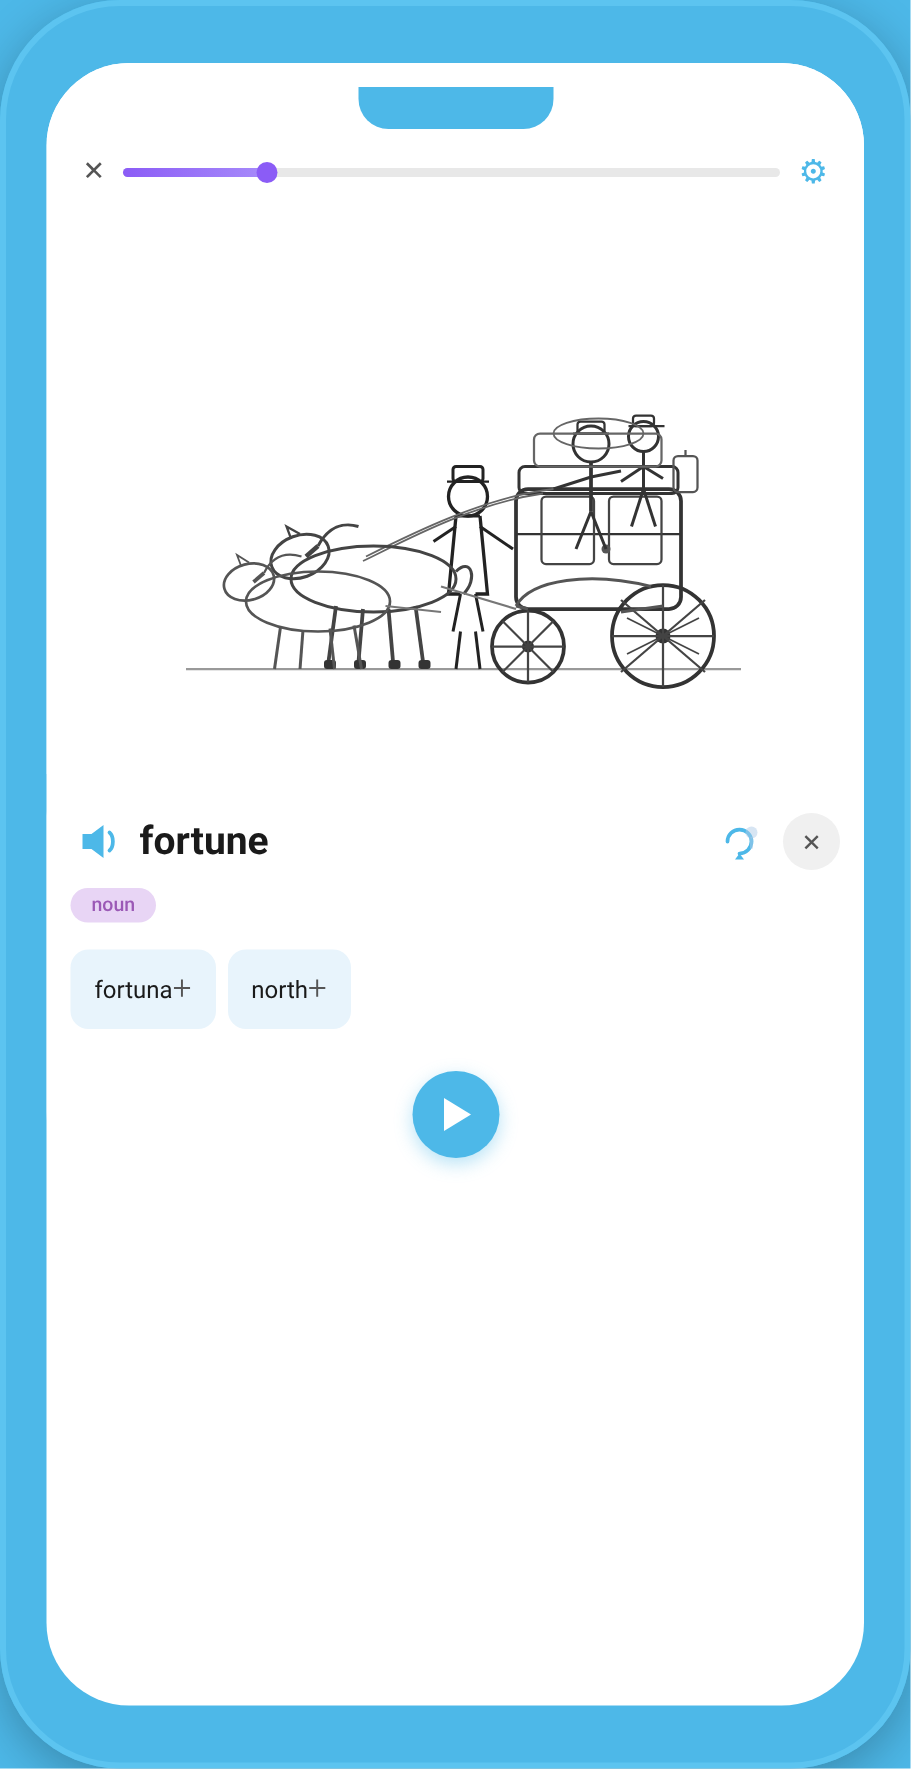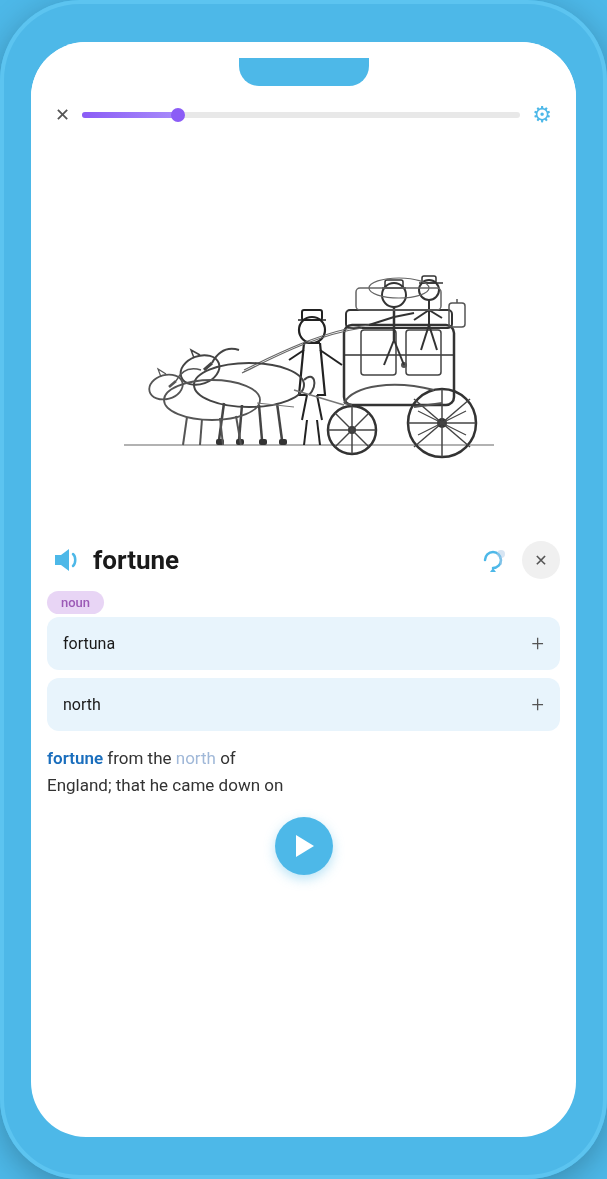--- a/index.html
+++ b/index.html
@@ -198,28 +198,27 @@
     }
 
     .pos-badge {
       display: inline-block;
       background: #e8d5f5;
       color: #9b59b6;
       border-radius: 20px;
       padding: 4px 14px;
       font-size: 13px;
       font-weight: 500;
-      margin-bottom: 3px;
+      margin-bottom: 18px;
     }
 
     .meaning-list {
       display: flex;
-      flex-direction: column;
       gap: 8px;
-      margin-bottom: 14px;
+      margin-bottom: 28px;
     }
 
     .meaning-item {
       background: #e8f4fc;
       border-radius: 12px;
       padding: 14px 16px;
       display: flex;
       align-items: center;
       justify-content: space-between;
       cursor: pointer;
@@ -499,25 +498,20 @@
         </div>
         <div class="meaning-item">
           <span class="meaning-text">north</span>
           <span class="add-btn">+</span>
         </div>
       </div>
 
       
 
       
-      <div class="sentence-area">
-        <span class="word-highlight">fortune</span><span> from the </span><span class="word-highlight-2">north</span><span> of</span>
-        <br>
-        <span>England; that he came down on</span>
-      </div>
 
       
       <div class="play-button-area">
         <div class="play-btn">
           <div class="play-triangle"></div>
         </div>
       </div>
 
     </div>
 

